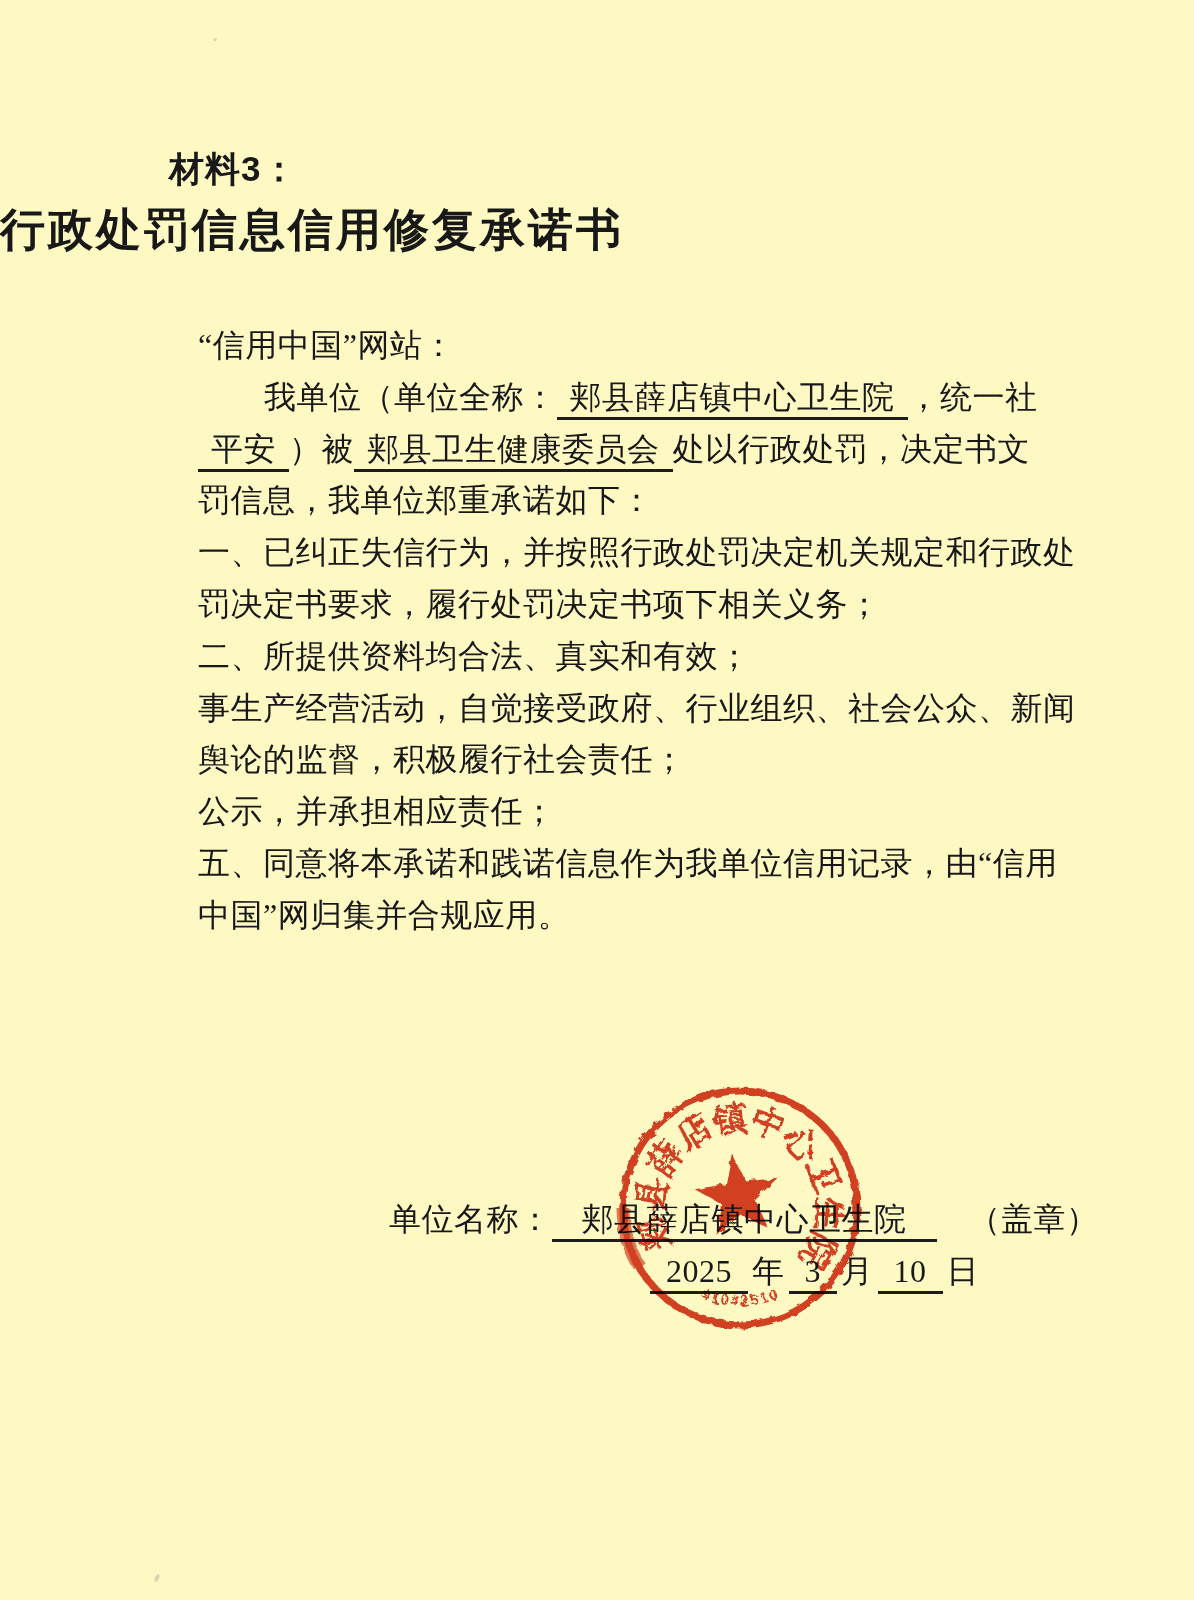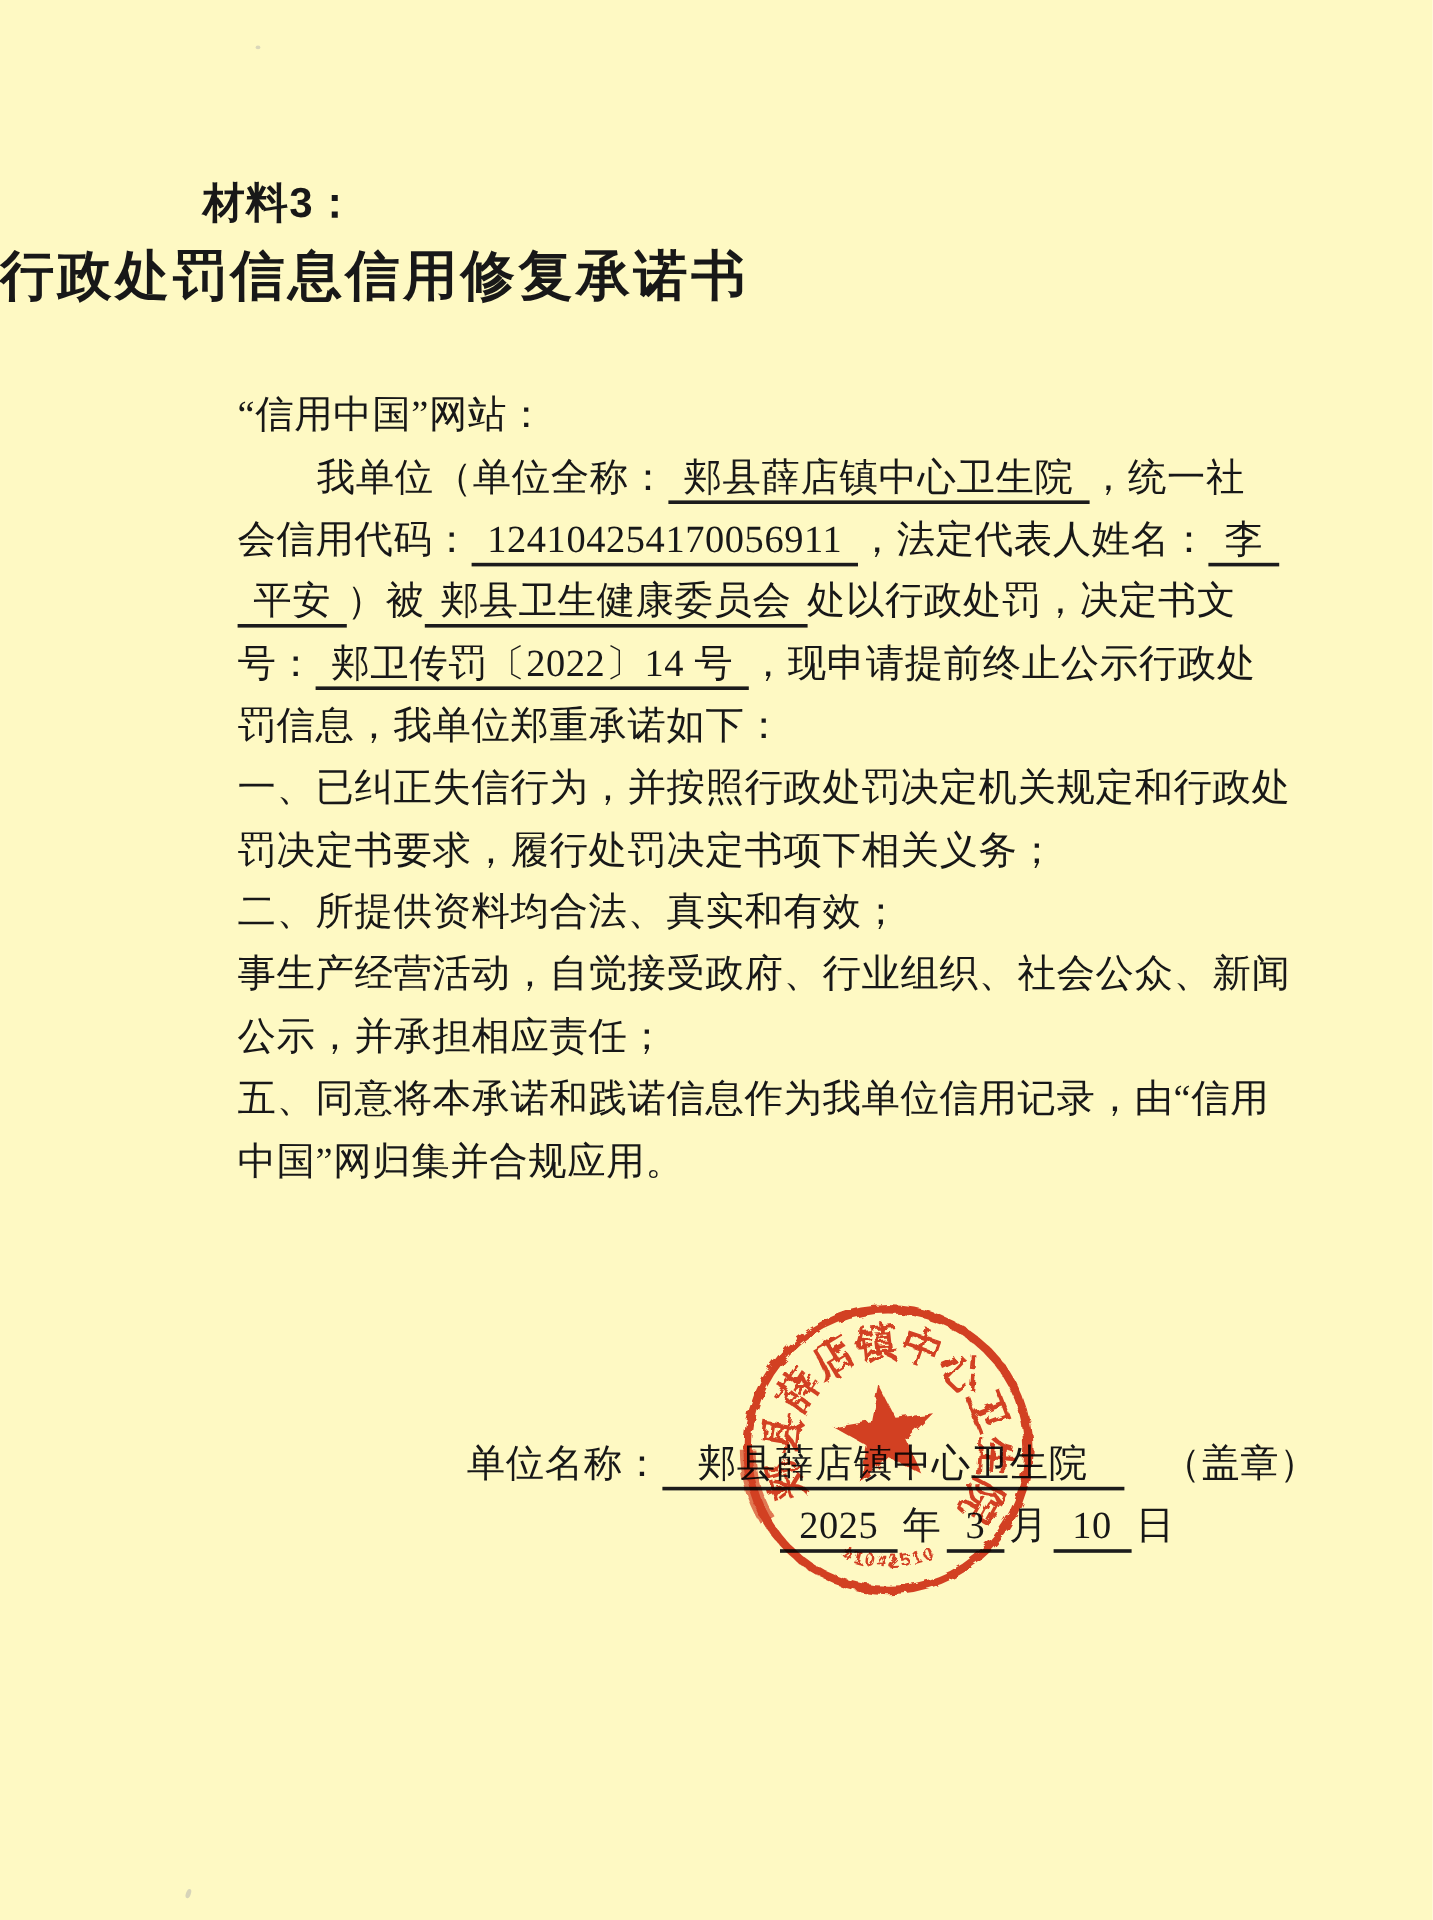--- a/index.html
+++ b/index.html
@@ -67,28 +67,27 @@
 
 <div class="page">
 
   <div class="material-label">材料3：</div>
 
   <h1 class="doc-title">行政处罚信息信用修复承诺书</h1>
 
   <div class="letter-body" id="letter-body">
       <div class="line"><span>“信用中国”网站：</span></div>
       <div class="line indent"><span>我单位（单位全称：</span><span class="u">郏县薛店镇中心卫生院</span><span>，统一社</span></div>
-      <div class="line"><span>会信用代码：</span><span class="u">124104254170056911</span><span>，法定代表人姓名：</span><span class="u">李</span></div>
       <div class="line"><span class="u">平安</span><span>）被</span><span class="u">郏县卫生健康委员会</span><span>处以行政处罚，决定书文</span></div>
-      <div class="line"><span>号：</span><span class="u">郏卫传罚〔2022〕14 号</span><span>，现申请提前终止公示行政处</span></div>
       <div class="line"><span>罚信息，我单位郑重承诺如下：</span></div>
       <div class="line"><span>一、已纠正失信行为，并按照行政处罚决定机关规定和行政处</span></div>
       <div class="line"><span>罚决定书要求，履行处罚决定书项下相关义务；</span></div>
       <div class="line"><span>二、所提供资料均合法、真实和有效；</span></div>
       <div class="line"><span>事生产经营活动，自觉接受政府、行业组织、社会公众、新闻</span></div>
+      <div class="line"><span>舆论的监督，积极履行社会责任；</span></div>
       <div class="line"><span>公示，并承担相应责任；</span></div>
       <div class="line"><span>五、同意将本承诺和践诺信息作为我单位信用记录，由“信用</span></div>
       <div class="line"><span>中国”网归集并合规应用。</span></div>
     </div>
 
   <div class="sig-row">
     <span>单位名称：</span><span class="u">郏县薛店镇中心卫生院</span><span class="seal-note">（盖章）</span>
   </div>
 
   <div class="date-row">

